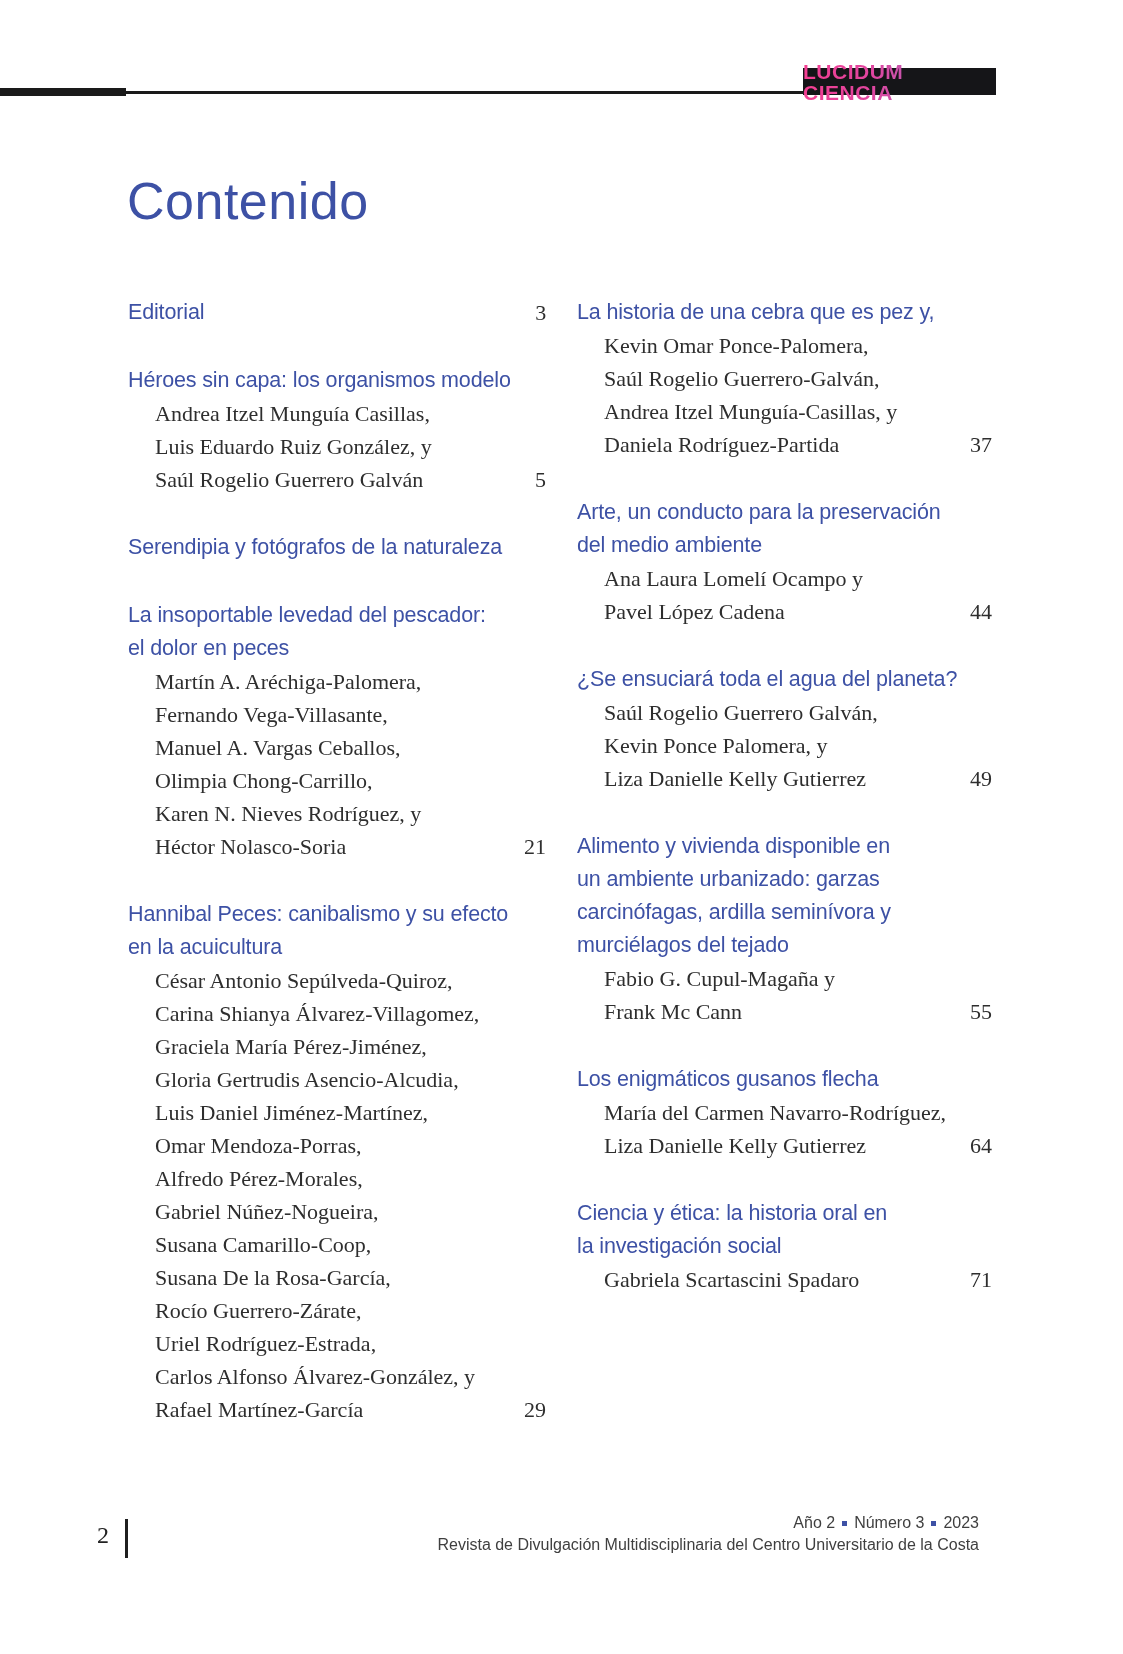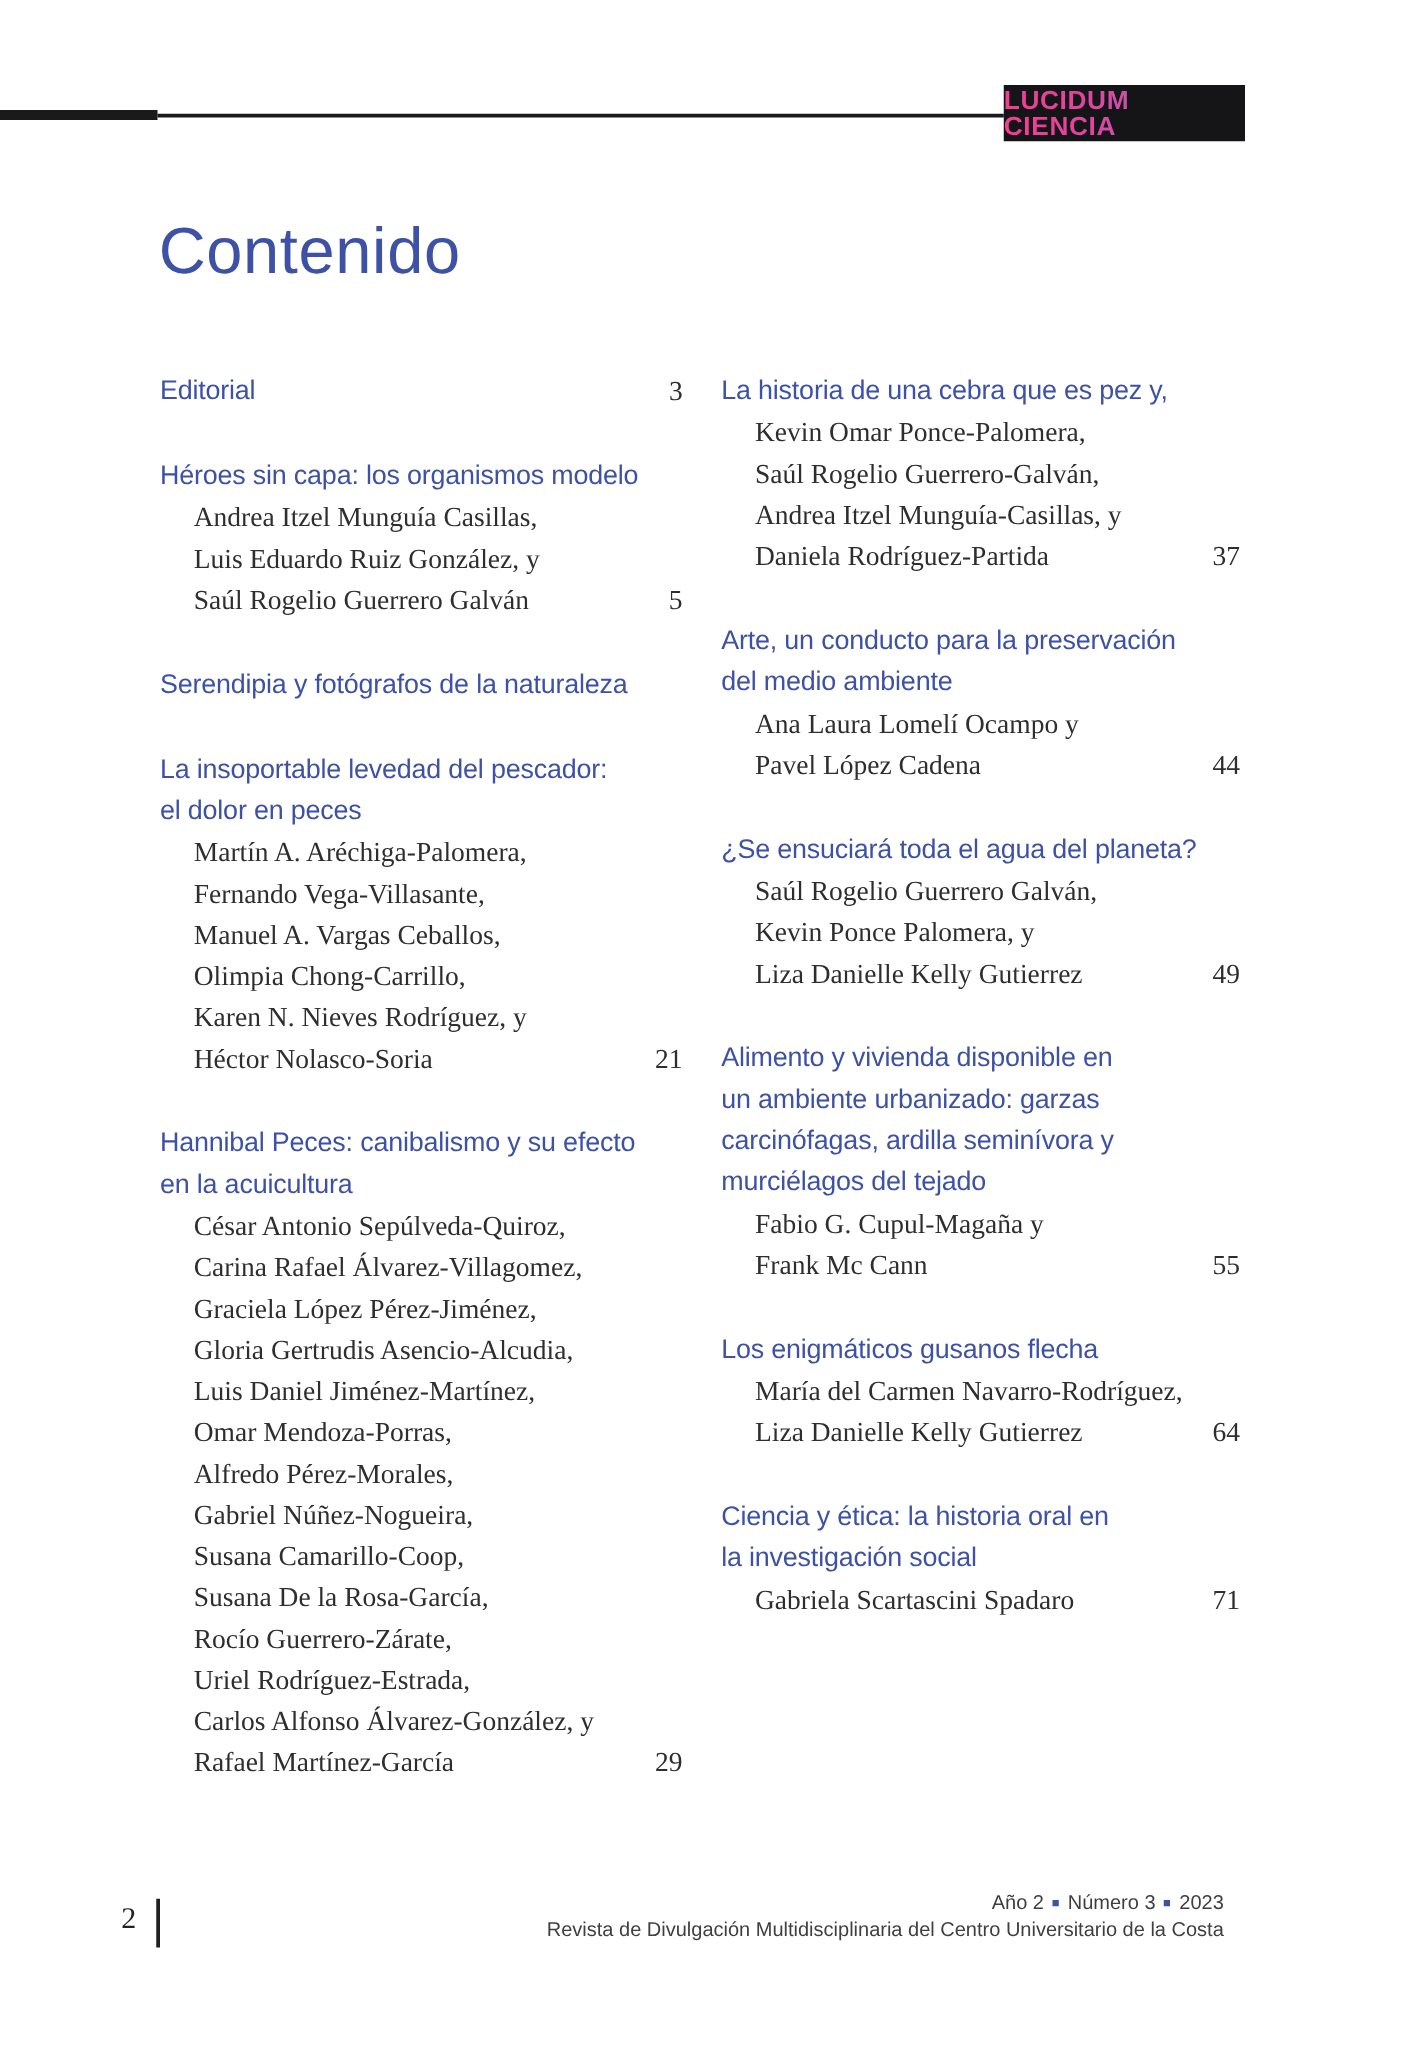--- a/index.html
+++ b/index.html
@@ -14,21 +14,21 @@
     width:1123px;height:1654px;
     background:#ffffff;
     margin:0 auto;
     overflow:hidden;
     font-family:"Liberation Sans",sans-serif;
   }
   
   .rule-thick{position:absolute;left:0;top:88px;width:126px;height:8px;background:var(--rule);}
   .rule-thin{position:absolute;left:126px;top:91px;width:677px;height:3px;background:var(--rule);}
   .logo-box{
-    position:absolute;left:803px;top:68px;width:193px;height:45px;
+    position:absolute;left:803px;top:68px;width:193px;height:27px;
     background:var(--logo-bg);
     display:flex;align-items:center;justify-content:center;
   }
   .logo-text{
     font-family:"Liberation Sans",sans-serif;
     font-weight:bold;font-size:21px;letter-spacing:.5px;line-height:1;
     background:linear-gradient(90deg,#F43E92 0%,#E0459F 35%,#B160B8 68%,#8F8CD0 100%);
     -webkit-background-clip:text;background-clip:text;
     color:transparent;-webkit-text-fill-color:transparent;
   }
@@ -113,22 +113,22 @@
         <div class="line author-line"><span>Fernando Vega-Villasante,</span></div>
         <div class="line author-line"><span>Manuel A. Vargas Ceballos,</span></div>
         <div class="line author-line"><span>Olimpia Chong-Carrillo,</span></div>
         <div class="line author-line"><span>Karen N. Nieves Rodríguez, y</span></div>
         <div class="line author-line"><span>Héctor Nolasco-Soria</span><span class="pagenum">21</span></div>
       </div>
       <div class="toc-entry">
         <div class="line title-line"><span>Hannibal Peces: canibalismo y su efecto</span></div>
         <div class="line title-line"><span>en la acuicultura</span></div>
         <div class="line author-line"><span>César Antonio Sepúlveda-Quiroz,</span></div>
-        <div class="line author-line"><span>Carina Rafael Álvarez-Villagomez,</span></div>
-        <div class="line author-line"><span>Graciela López Pérez-Jiménez,</span></div>
+        <div class="line author-line"><span>Carina Shianya Álvarez-Villagomez,</span></div>
+        <div class="line author-line"><span>Graciela María Pérez-Jiménez,</span></div>
         <div class="line author-line"><span>Gloria Gertrudis Asencio-Alcudia,</span></div>
         <div class="line author-line"><span>Luis Daniel Jiménez-Martínez,</span></div>
         <div class="line author-line"><span>Omar Mendoza-Porras,</span></div>
         <div class="line author-line"><span>Alfredo Pérez-Morales,</span></div>
         <div class="line author-line"><span>Gabriel Núñez-Nogueira,</span></div>
         <div class="line author-line"><span>Susana Camarillo-Coop,</span></div>
         <div class="line author-line"><span>Susana De la Rosa-García,</span></div>
         <div class="line author-line"><span>Rocío Guerrero-Zárate,</span></div>
         <div class="line author-line"><span>Uriel Rodríguez-Estrada,</span></div>
         <div class="line author-line"><span>Carlos Alfonso Álvarez-González, y</span></div>

